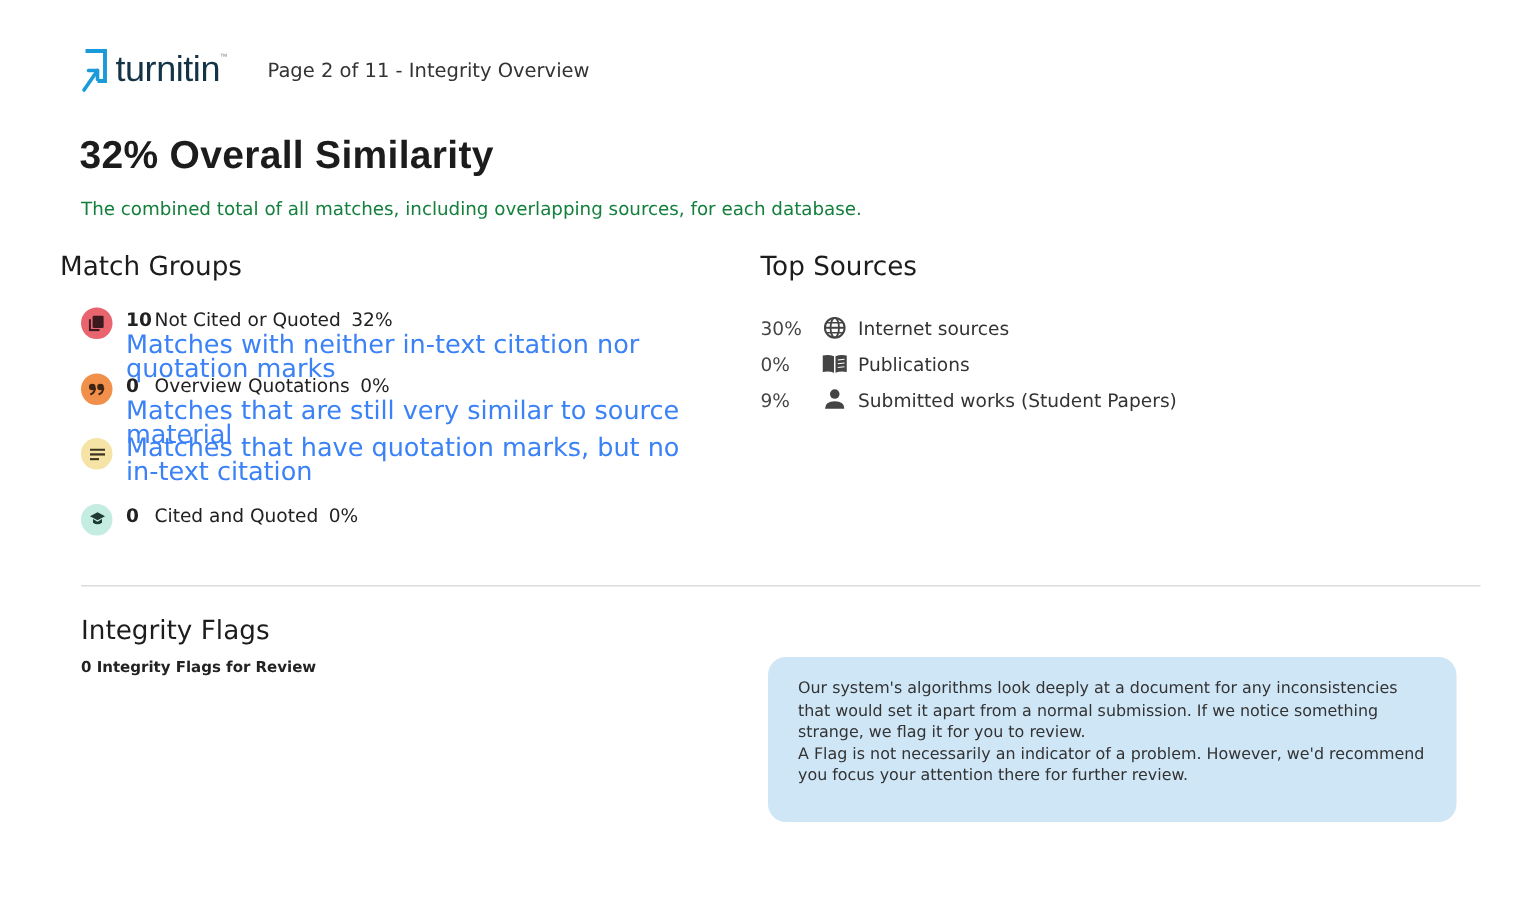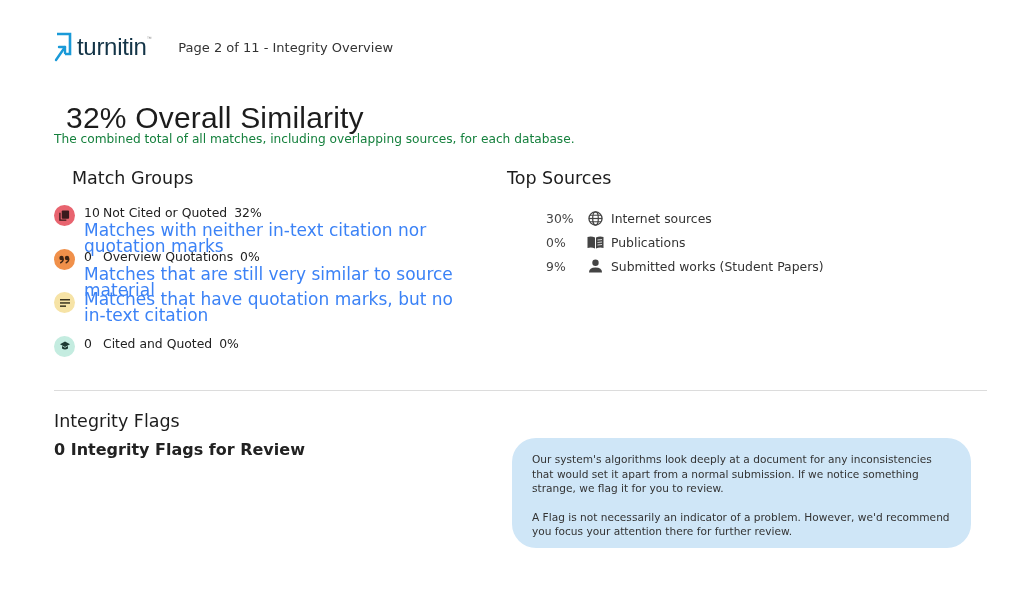--- a/index.html
+++ b/index.html
@@ -48,24 +48,24 @@
     }
     .page-info {
       margin-left: 27px;
       font-size: 13px;
       color: #333;
     }
     .title {
       position: absolute;
       left: 53px;
       top: 88px;
-      margin: 13px;
+      margin: 0;
       font-family: "Liberation Sans", sans-serif;
-      font-size: 30px;
-      font-weight: 400;
+      font-size: 26px;
+      font-weight: 700;
       color: #1c1c1c;
       letter-spacing: 0.2px;
     }
     .subtitle {
       position: absolute;
       left: 54px;
       top: 132px;
       font-size: 12.2px;
       color: #15803d;
     }
@@ -97,21 +97,21 @@
       margin-right: 9px;
       flex: none;
       margin-top: 1px;
     }
     .mg-text-line1 {
       font-size: 12.4px;
       color: #222;
       line-height: 18px;
     }
     .mg-count {
-      font-weight: 400;
+      font-weight: 700;
       display: inline-block;
       min-width: 19px;
     }
     .mg-pct {
       margin-left: 7px;
       text-align: center;
     }
     .mg-desc {
       font-size: 17px;
       color: #3b82f6;
@@ -121,21 +121,20 @@
       position: absolute;
       left: 507px;
       top: 206px;
     }
     .ts-item {
       display: flex;
       align-items: center;
       height: 24px;
       font-size: 12.4px;
       color: #333;
-      margin-left: 39px;
     }
     .ts-pct {
       width: 40px;
       color: #444;
     }
     .ts-icon {
       width: 18px;
       height: 18px;
       display: flex;
       align-items: center;
@@ -147,64 +146,63 @@
       left: 54px;
       top: 390px;
       width: 933px;
       height: 1px;
       background: #dcdcdc;
     }
     .flags-count {
       position: absolute;
       left: 54px;
       top: 440px;
-      font-size: 16px;
+      font-size: 10px;
       font-weight: 700;
       color: #222;
     }
     .info-box {
       position: absolute;
       left: 512px;
       top: 438px;
       width: 459px;
       height: 110px;
       background: #cfe6f7;
-      border-radius: 24px;
+      border-radius: 12px;
       box-sizing: border-box;
       padding: 14px 20px 0 20px;
       font-size: 10.6px;
       line-height: 14.5px;
       color: #333;
     }
     .info-box p {
       margin: 0;
     }
     .info-box p + p {
-      margin-top: 14px;
     }
   </style>
 </head>
 <body>
 
 <div class="header">
   <div class="logo">
     <svg class="logo-mark" viewBox="0 0 20 30">
       <path d="M4 2 H17 V22 H12" fill="none" stroke="#1a9ad8" stroke-width="2.6" stroke-linejoin="miter"></path>
       <path d="M3 28 L12 15" fill="none" stroke="#1a9ad8" stroke-width="2.4" stroke-linecap="round"></path>
       <path d="M6 15 H12 V21" fill="none" stroke="#1a9ad8" stroke-width="2.4" stroke-linecap="round" stroke-linejoin="round"></path>
     </svg>
     <span class="logo-word"><span>turnitin</span><span class="logo-tm">™</span></span>
   </div>
   <span class="page-info">Page 2 of 11 - Integrity Overview</span>
 </div>
 
 <h1 class="title">32% Overall Similarity</h1>
 <div class="subtitle">The combined total of all matches, including overlapping sources, for each database.</div>
 
-<h2 class="section-h" style="left:72px; top:168px;">Match Groups</h2>
+<h2 class="section-h" style="left:40px; top:168px;">Match Groups</h2>
 <div class="mg">
   <div class="mg-item">
     <div class="mg-icon" style="background:#e8646f;">
       <svg width="11" height="11" viewBox="0 0 12 12">
         <rect x="3" y="0.5" width="8" height="9" rx="1" fill="#3a1a1d"></rect>
         <path d="M1 3 V11 H8" fill="none" stroke="#3a1a1d" stroke-width="1.5"></path>
       </svg>
     </div>
     <div>
       <div class="mg-text-line1"><span class="mg-count">10</span><span>Not Cited or Quoted</span><span class="mg-pct">32%</span></div>

